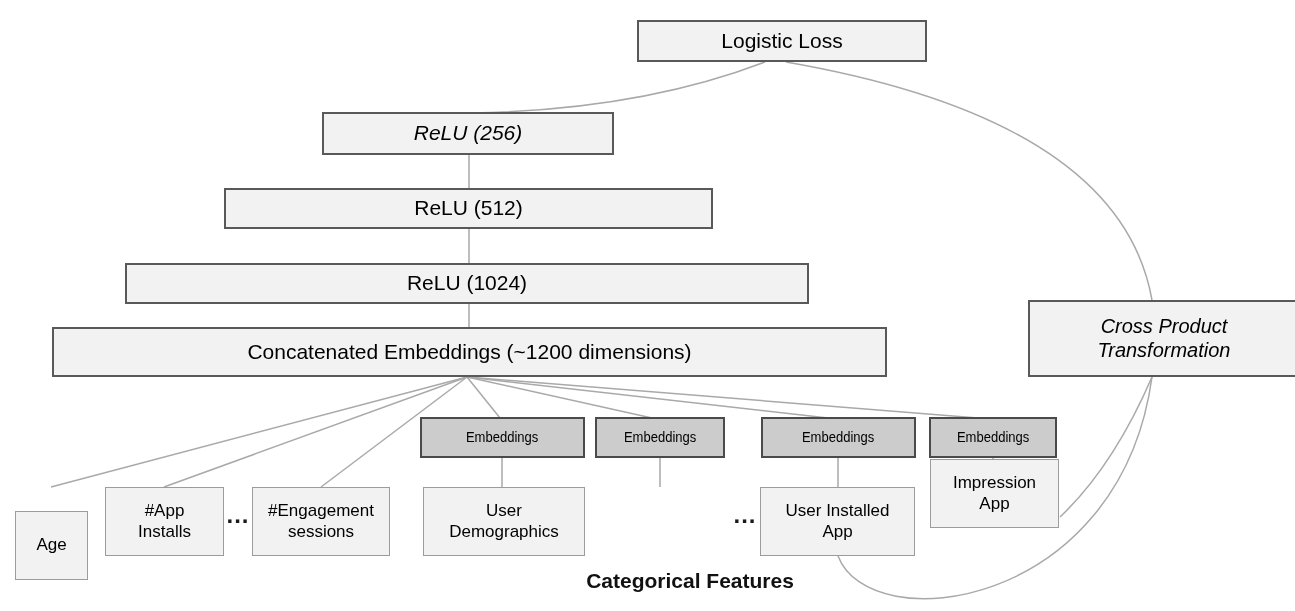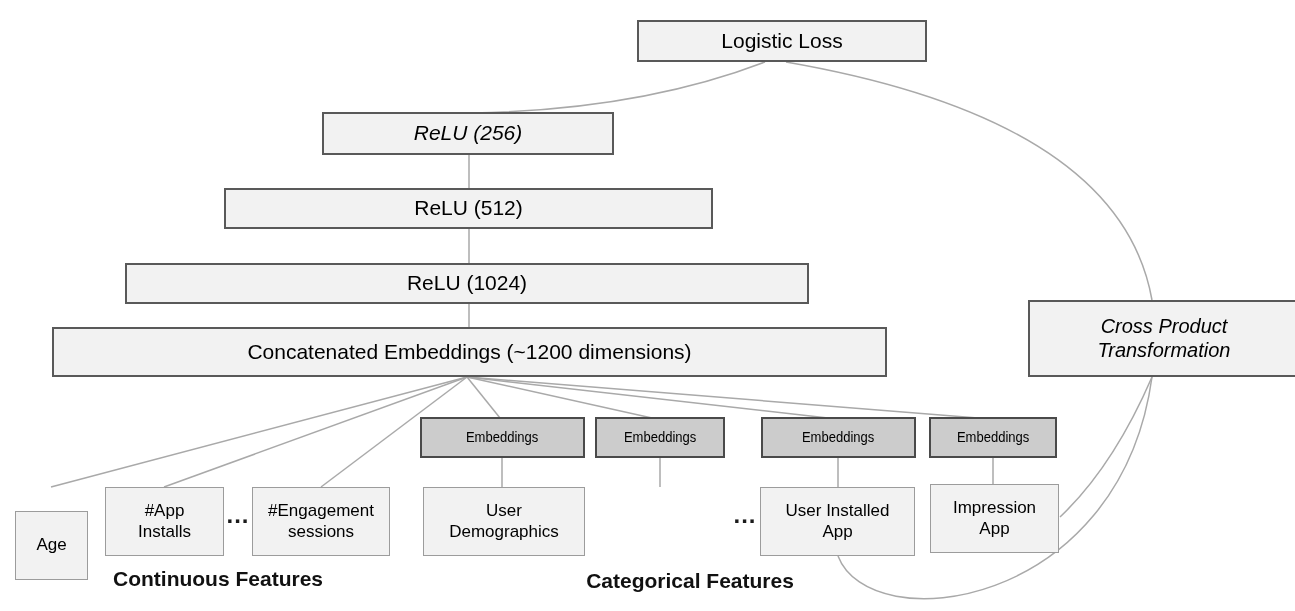--- a/index.html
+++ b/index.html
@@ -135,24 +135,23 @@
 
   <div class="dots" style="left:729px;top:498px;width:32px;height:34px;">...</div>
 
   <div class="node feature two-line" style="left:760px;top:487px;width:155px;height:69px;">
     <div>
       <span>User Installed</span>
       <span>App</span>
     </div>
   </div>
 
-  <div class="node feature two-line" style="left:930px;top:484px;width:129px;height:69px;">
+  <div class="node feature two-line" style="left:930px;top:459px;width:129px;height:69px;">
     <div>
       <span>Impression</span>
       <span>App</span>
     </div>
   </div>
 
-  <div class="group-label" style="left:92px;top:567px;width:252px;">Continuous Features</div>
 
   <div class="group-label" style="left:570px;top:569px;width:240px;">Categorical Features</div>
 
 </div>
 
 </body></html>

